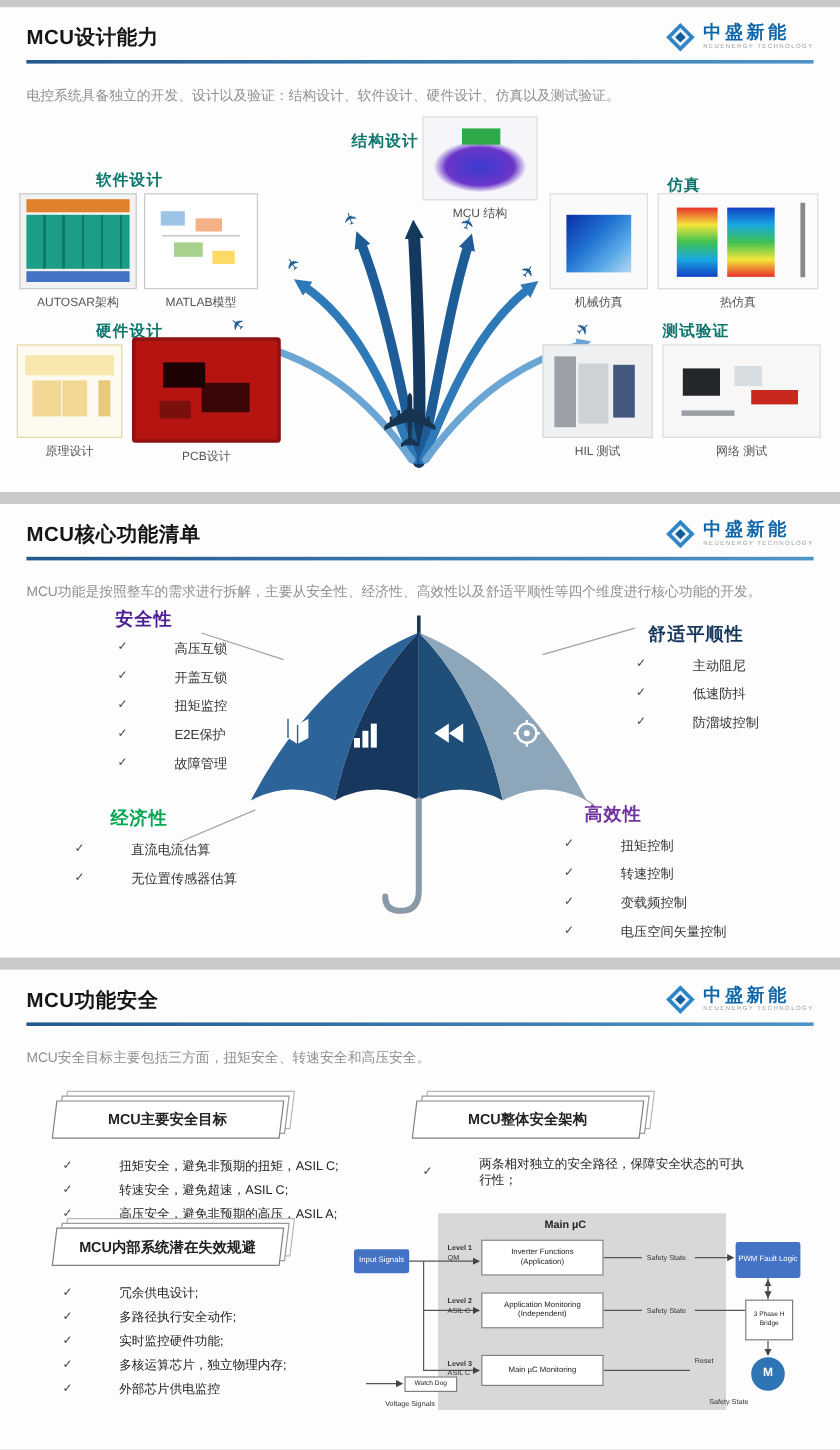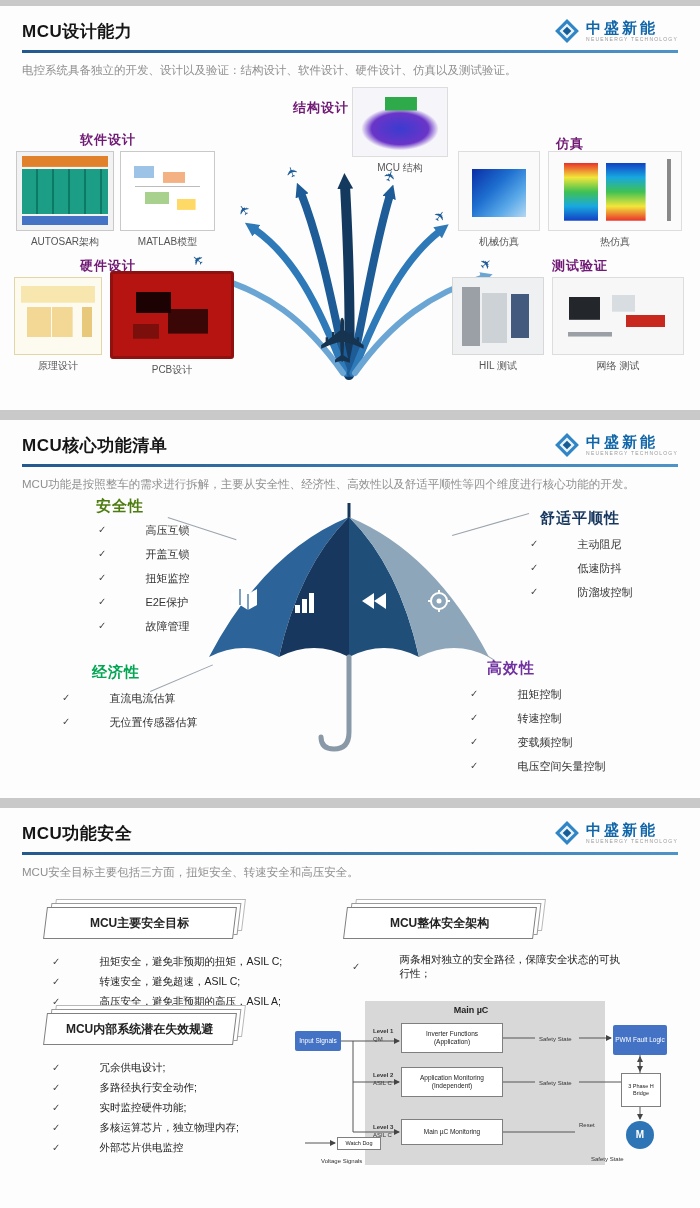--- a/index.html
+++ b/index.html
@@ -12,29 +12,29 @@
   #slide1 { height:404px; }
   #slide2 { height:378px; }
   #slide3 { height:400px; }
 
   .hdr { display:flex; justify-content:space-between; align-items:center; padding-top:12px; }
   .title { font-size:17px; font-weight:bold; color:#151515; letter-spacing:.5px; }
   .logo { display:flex; align-items:center; gap:6px; }
   .logo-text .cn { font-size:15px; font-weight:bold; color:#1066a9; letter-spacing:3px; line-height:1.1; }
   .logo-text .en { font-size:5px; color:#9a9a9a; letter-spacing:1.2px; }
   .rule { height:3px; background:linear-gradient(90deg,#24598f,#4e94c8); margin-top:6px; }
-  .intro { font-size:11.5px; color:#8f8f8f; margin-top:9px; line-height:1.45; }
+  .intro { font-size:11.5px; color:#8f8f8f; margin-top:19px; line-height:1.45; }
 
   .full { position:relative; margin:0 -22px; width:700px; }
   .d1 { height:302px; margin-top:2px; }
   .d2 { height:278px; margin-top:2px; }
   .d3 { height:300px; margin-top:4px; }
   .abs { position:absolute; }
 
-  .blabel { position:absolute; color:#701a75; font-weight:bold; font-size:13px; letter-spacing:1px; }
+  .blabel { position:absolute; color:#0f766e; font-weight:bold; font-size:13px; letter-spacing:1px; }
   .cap { position:absolute; font-size:10px; color:#555; text-align:center; }
   .thumb { position:absolute; }
 
   .t-autosar{ background:linear-gradient(#e2812c,#e2812c) 50% 6%/90% 14% no-repeat,
     linear-gradient(#4472c4,#4472c4) 50% 94%/90% 12% no-repeat,
     repeating-linear-gradient(90deg,#1b9e85 0 14px,#0d7a66 14px 16px) 50% 52%/90% 58% no-repeat,
     #f2f2f2; border:1px solid #c9c9c9;}
   .t-matlab{ background:linear-gradient(#9dc3e6,#9dc3e6) 18% 22%/22% 16% no-repeat,
     linear-gradient(#f4b183,#f4b183) 60% 30%/24% 14% no-repeat,
     linear-gradient(#a9d18e,#a9d18e) 35% 62%/26% 16% no-repeat,
@@ -67,21 +67,21 @@
     linear-gradient(#23272b,#23272b) 16% 36%/24% 30% no-repeat,
     linear-gradient(#9aa0a6,#9aa0a6) 18% 76%/34% 6% no-repeat,
     linear-gradient(#d8dde2,#d8dde2) 55% 30%/18% 22% no-repeat,
     #f7f7f7; border:1px solid #dddddd;}
 
   .plane { position:absolute; display:inline-block; line-height:1; color:#1d5c96; }
   .plane.big { font-size:62px; color:#16334f; transform:rotate(-90deg); }
   .plane.s { font-size:14px; }
 
   .catlabel { position:absolute; font-size:15px; font-weight:bold; letter-spacing:1px; }
-  .c-red{ color:#4d7c0f; } .c-navy{ color:#17375e; } .c-green{ color:#00a651;text-align:right; } .c-purple{ color:#7030a0; }
+  .c-red{ color:#4c1d95; } .c-navy{ color:#17375e; } .c-green{ color:#00a651;text-align:right; } .c-purple{ color:#7030a0; }
   ul.list { position:absolute; list-style:none; }
   .chk { display:flex; align-items:flex-start; font-size:11px; color:#333; margin-bottom:9px;gap:34px; }
   .d3 .chk { font-size:10.5px; color:#222; margin-bottom:6px;align-items:center; }
   .ck { color:#4a4a4a; margin-right:5px; font-size:10px; line-height:1.3; }
   .ck::before { content:"✓"; }
   .ln { position:absolute; height:1px; background:#9aa4ad; transform-origin:0 0; }
 
   .stack { position:absolute; background:#fff; border:1px solid #808080; display:flex; align-items:center;
     justify-content:center; font-size:12px; font-weight:bold; transform:skewX(-7deg);
     box-shadow:4px -4px 0 -1px #ffffff, 4px -4px 0 0 #9a9a9a, 8px -8px 0 -1px #ffffff, 8px -8px 0 0 #b8b8b8; }

